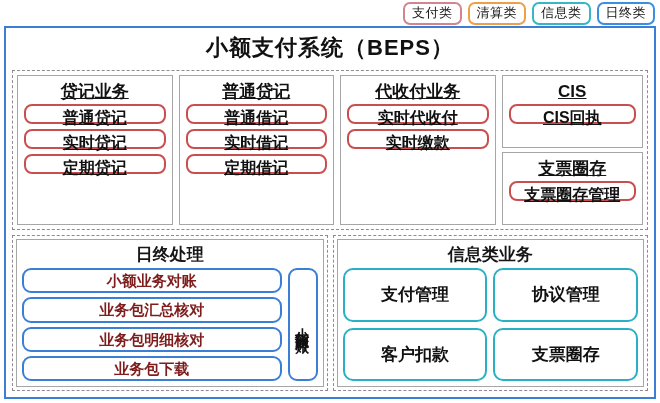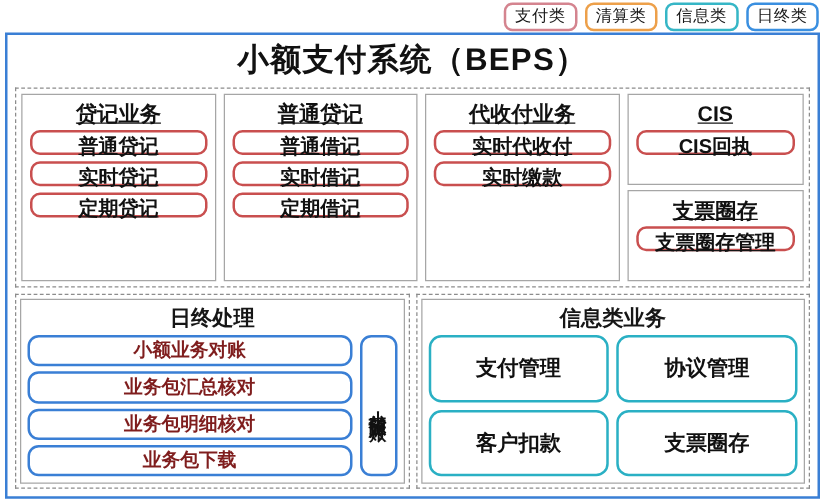--- a/index.html
+++ b/index.html
@@ -34,21 +34,21 @@
   
   .frame{
     position:absolute;left:4px;top:26px;right:4px;bottom:4px;
     border:2px solid #3a7fd5;
     background:#ffffff;
     box-sizing:border-box;
     display:flex;flex-direction:column;
   }
   .title{
     text-align:center;
-    font-size:25px;
+    font-size:22px;
     font-weight:bold;
     line-height:40px;
     height:42px;
     letter-spacing:1px;
     color:#111111;
     flex:0 0 auto;
   }
 
   
   .row{display:flex;box-sizing:border-box;}

